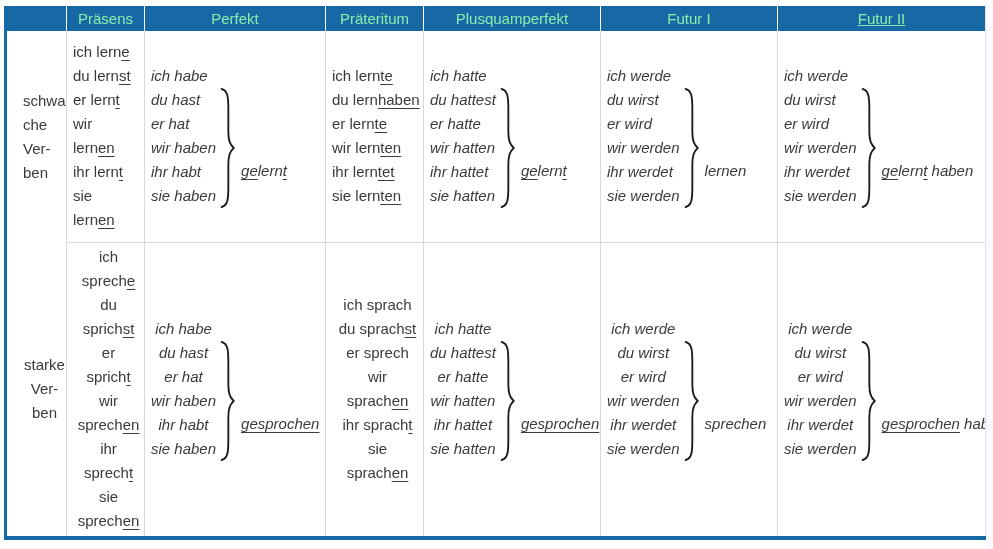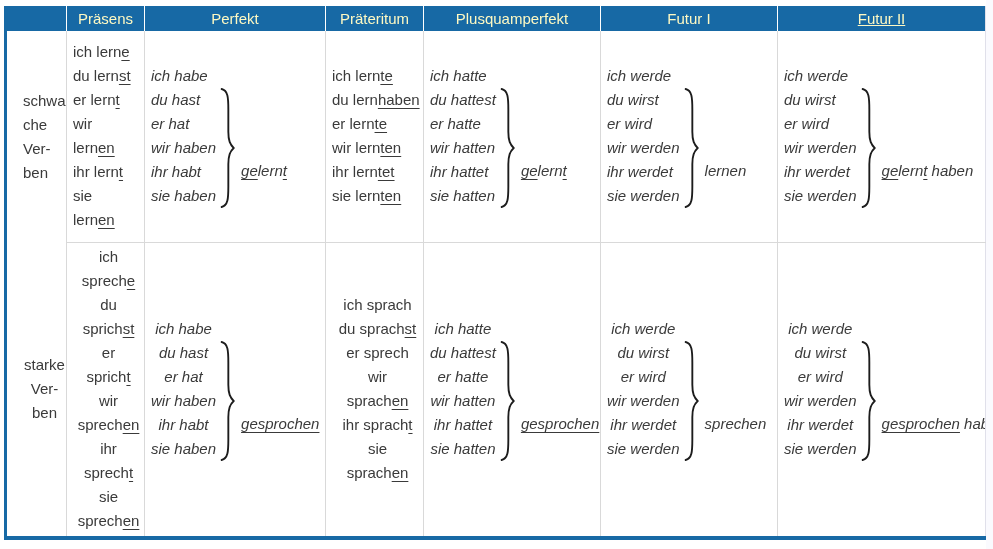--- a/index.html
+++ b/index.html
@@ -12,21 +12,21 @@
   .right-strip { position:absolute; top:0; right:0; width:7px; height:549px; background:#fafafe; }
 
   table.conj {
     position:absolute; left:4px; top:6px;
     width:980px; table-layout:fixed; border-collapse:collapse;
     border-left:3px solid #1769a5;
     border-bottom:4px solid #1769a5;
     border-right:1px solid #e0e0ea;
   }
   thead th {
-    background:#1769a5; color:#fef9c3; font-weight:400; font-size:15px;
+    background:#1769a5; color:#86efac; font-weight:400; font-size:15px;
     height:25px; padding:0 4px; text-align:center;
     border-right:1px solid rgba(255,255,255,0.40);
     overflow:hidden; white-space:nowrap;
   }
   thead th:last-child { border-right:none;text-decoration:underline; }
 
   tbody td {
     vertical-align:middle; padding:0;
     border-right:1px solid #d9d9d9;
     overflow:hidden;

